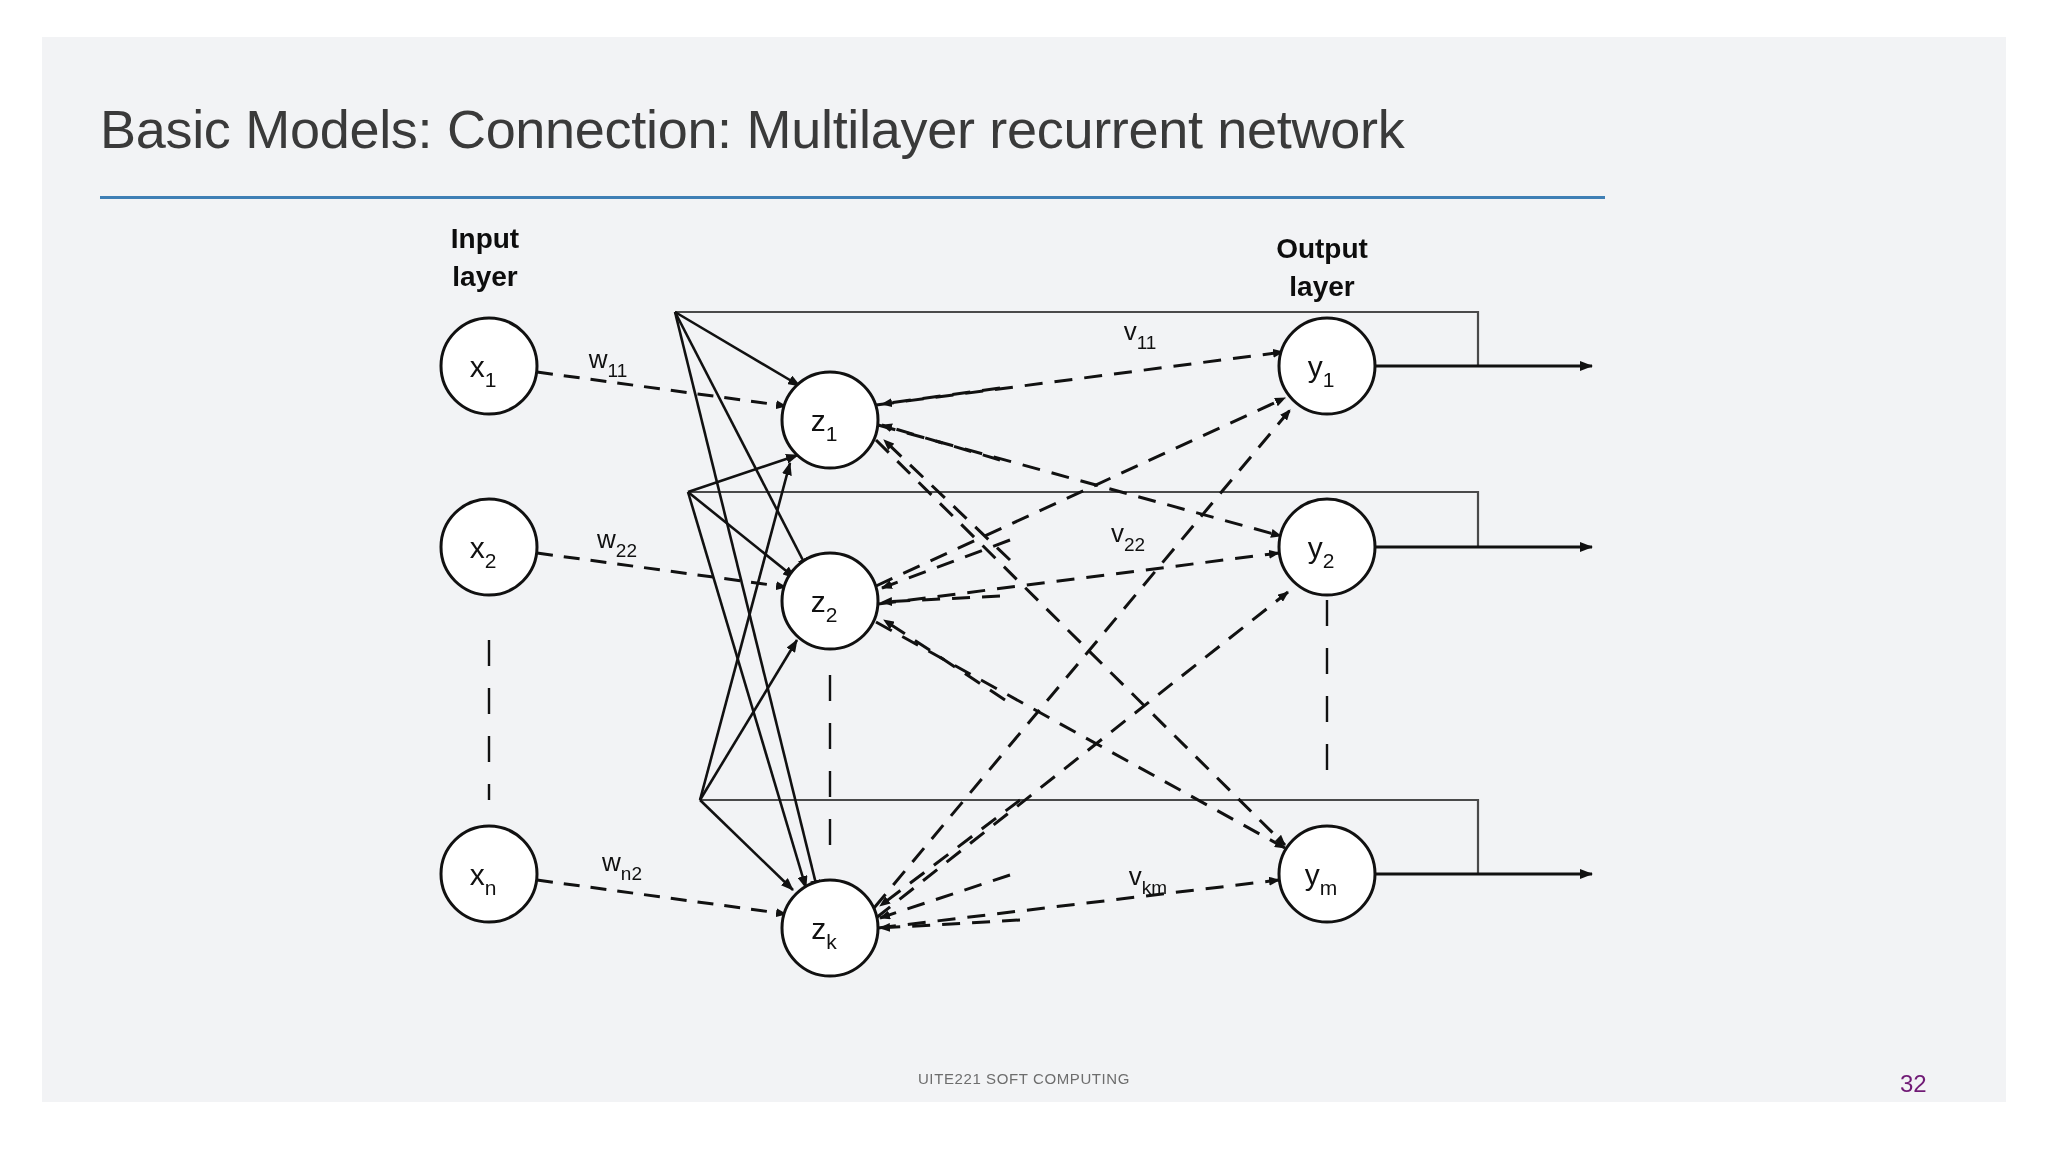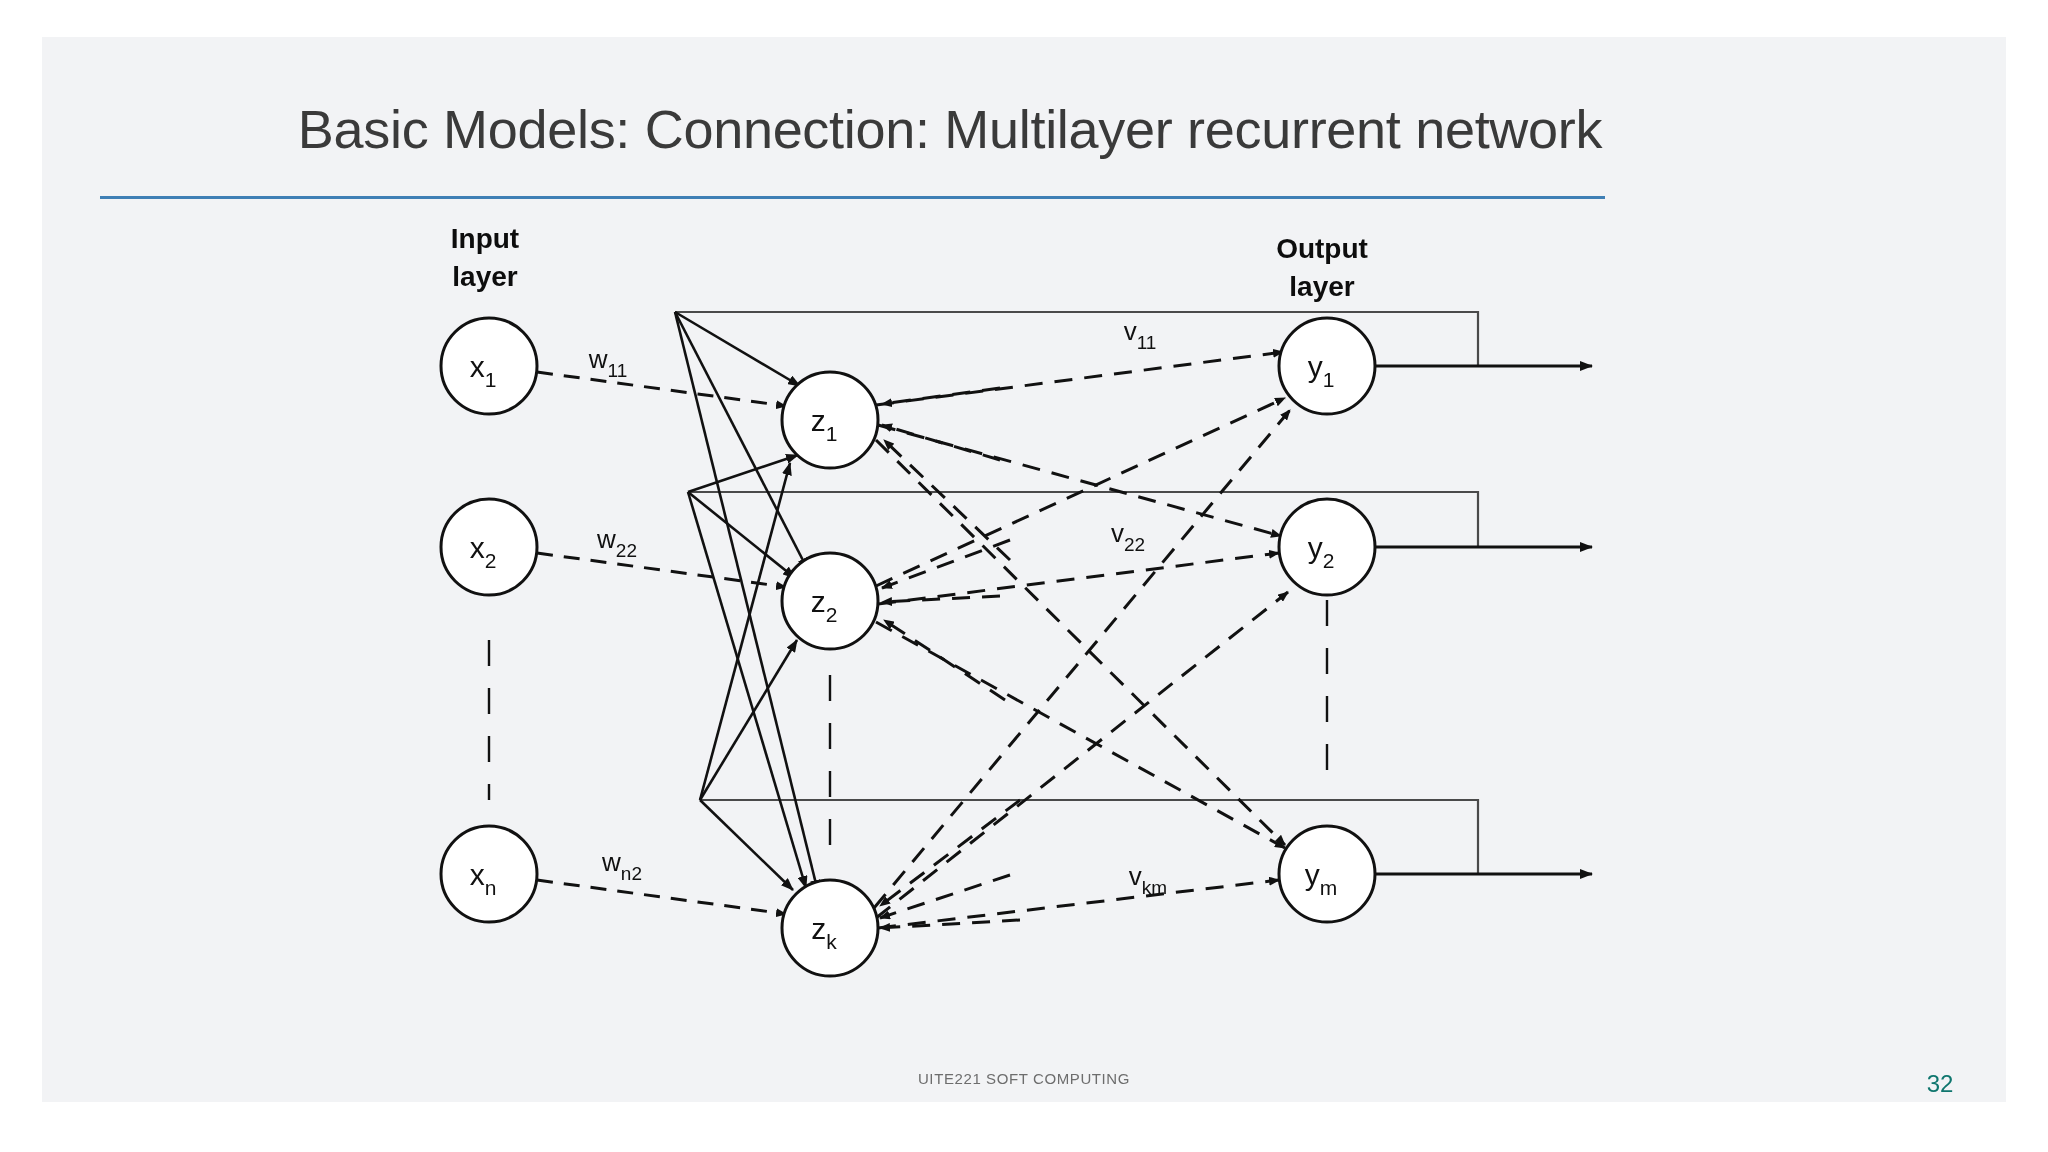--- a/index.html
+++ b/index.html
@@ -3,28 +3,28 @@
 <meta charset="utf-8">
 <style>
   html,body{margin:0;padding:0;background:#ffffff;}
   body{width:2048px;height:1152px;overflow:hidden;
        font-family:"Liberation Sans",sans-serif;}
   #slide{position:absolute;left:0;top:0;width:2048px;height:1152px;background:#ffffff;}
   #page{position:absolute;left:42px;top:37px;width:1964px;height:1065px;
         background:#f2f3f5;}
   #title{position:absolute;left:100px;top:100px;width:1700px;
          font-size:54px;font-weight:400;color:#3a3a3a;
-         letter-spacing:-0.3px;line-height:1.1;white-space:nowrap;text-align:center;}
+         letter-spacing:-0.3px;line-height:1.1;white-space:nowrap;}
   #divider{position:absolute;left:100px;top:196px;width:1505px;height:3px;
            background:#3f7fb5;}
   #diagram{position:absolute;left:0;top:0;width:2048px;height:1152px;}
   #footer{position:absolute;left:0;top:1070px;width:2048px;text-align:center;
           font-size:15px;color:#6d6d6d;letter-spacing:0.6px;}
-  #pagenum{position:absolute;left:1900px;top:1070px;width:80px;text-align:center;
-           font-size:24px;color:#0f766e;}
+  #pagenum{position:absolute;left:1900px;top:1070px;width:80px;text-align:left;
+           font-size:24px;color:#701a75;}
   .lbl{font-family:"Liberation Sans",sans-serif;}
 </style>
 </head>
 <body>
 
 <div id="slide">
   <div id="page"></div>
 
   <div id="title">Basic Models: Connection: Multilayer recurrent network</div>
   <div id="divider"></div>

